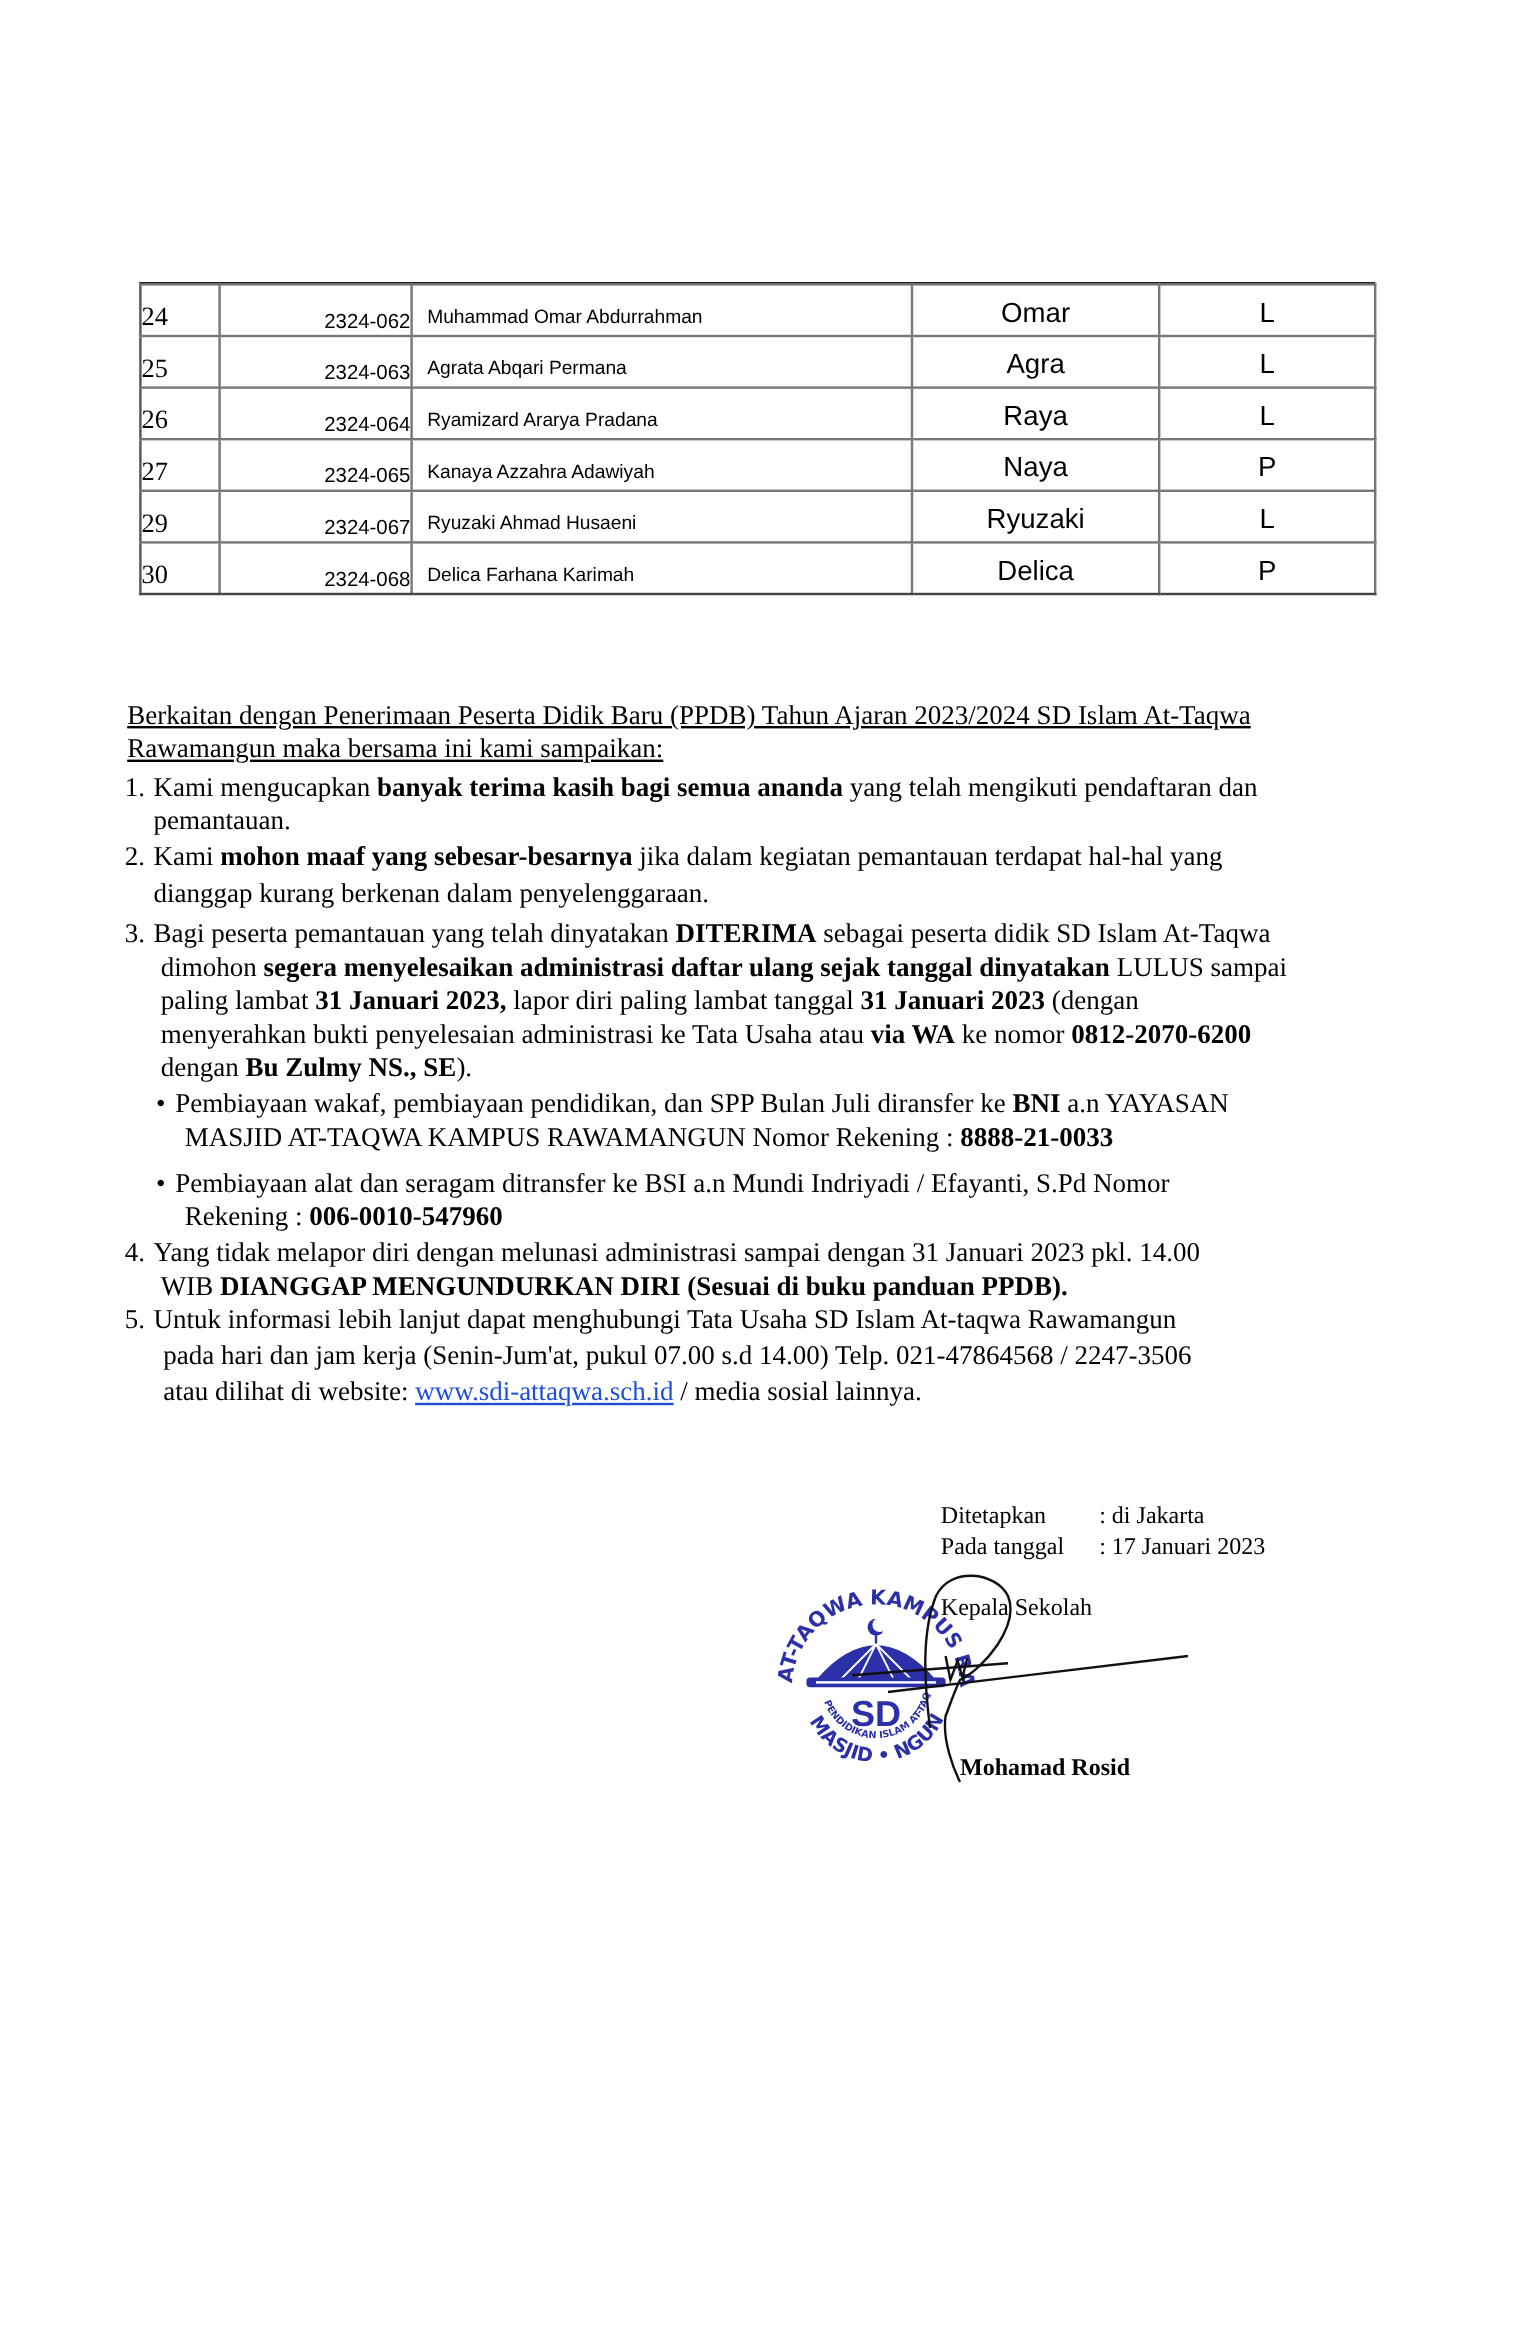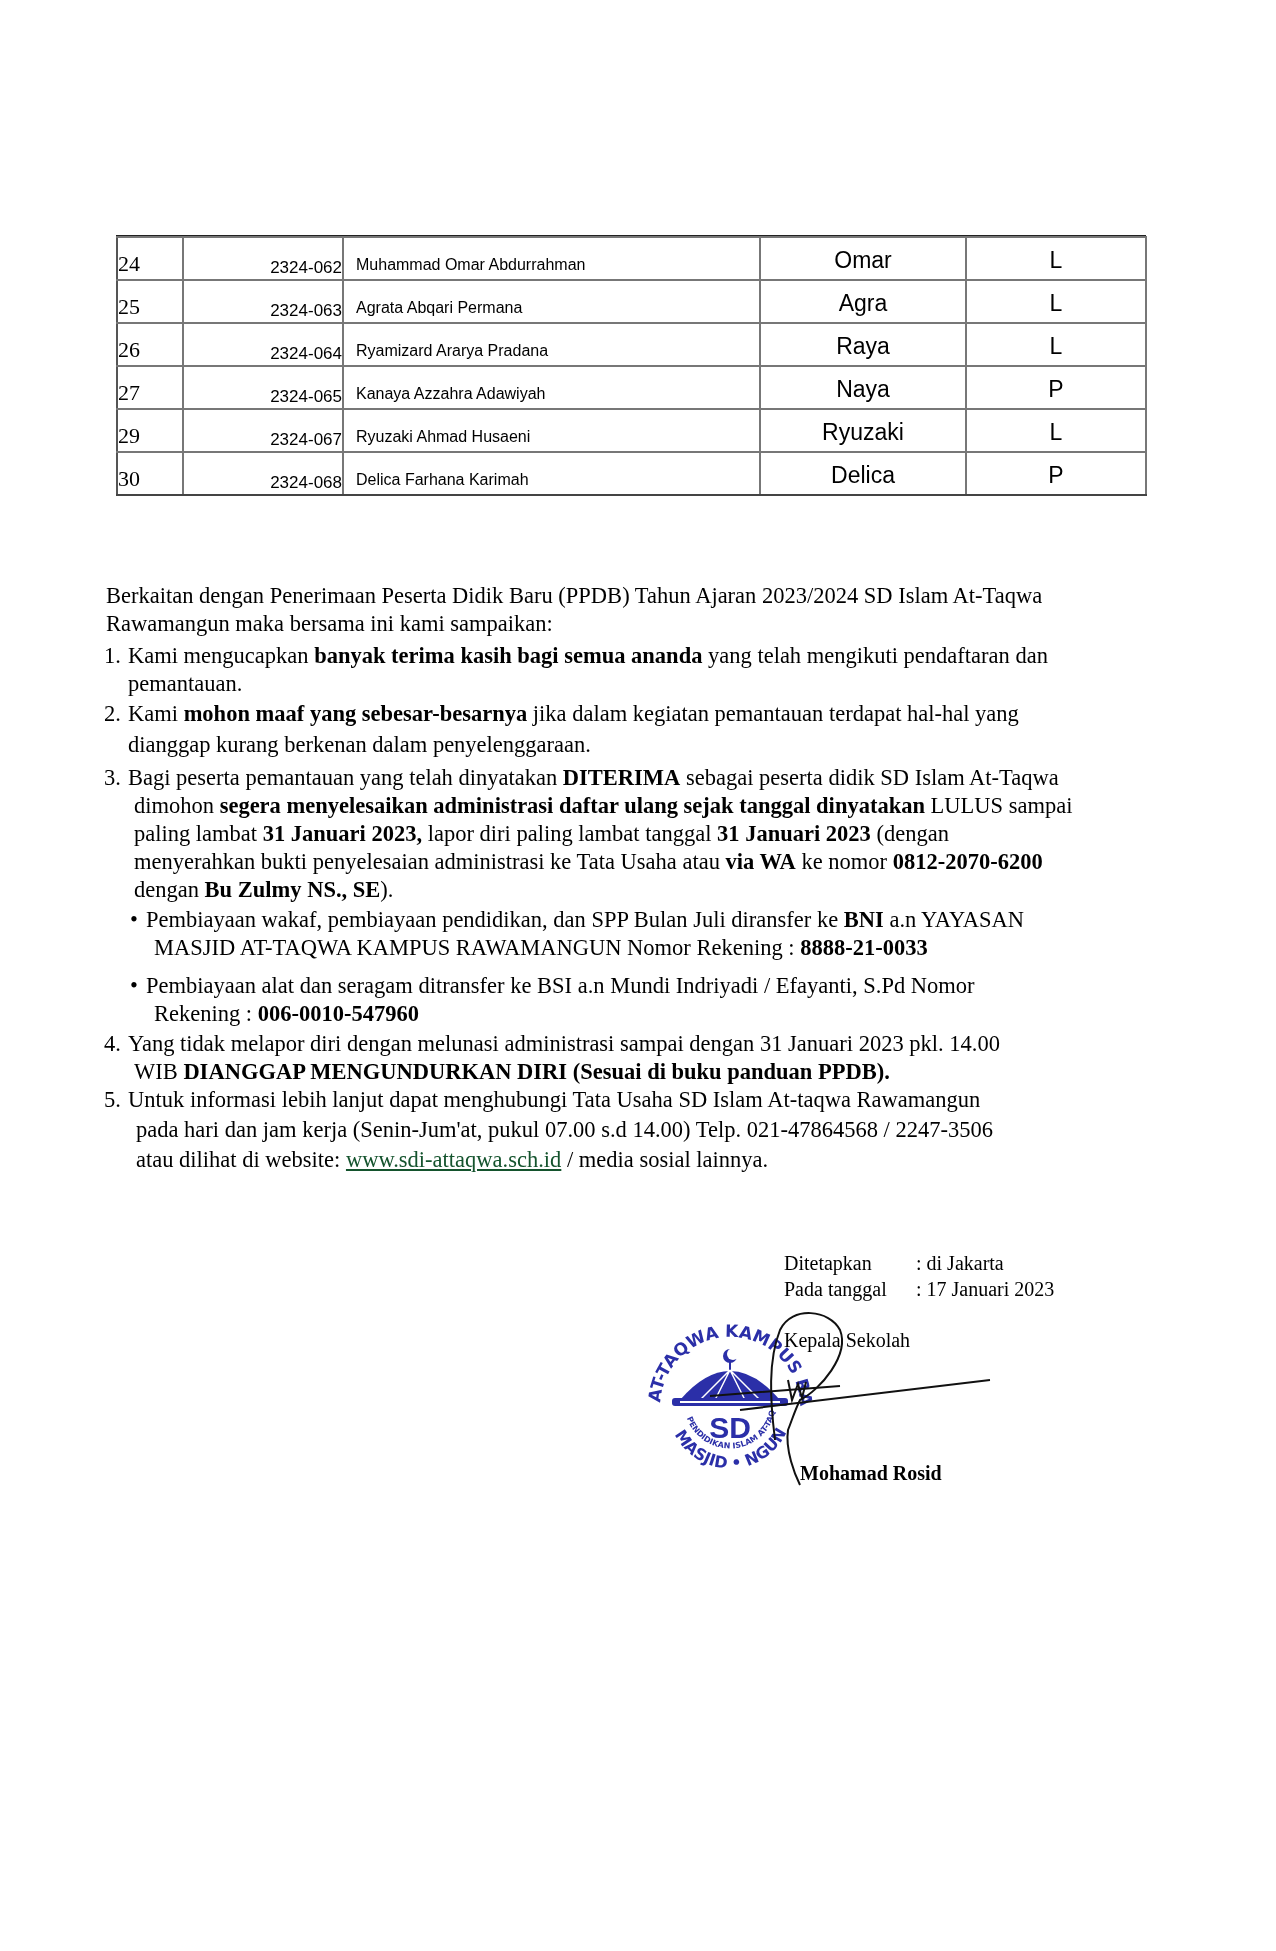--- a/index.html
+++ b/index.html
@@ -22,27 +22,27 @@
   .c-no { width: 64px; text-align: left; font-family: "Liberation Serif", serif; font-size: 22px; padding-bottom: 2px !important; }
   .c-id { width: 158px; text-align: right; font-family: Liberation Sans, sans-serif; font-size: 17px; padding-bottom: 1px !important; }
   .c-name { width: 403px; text-align: left; font-family: "Liberation Sans", sans-serif; font-size: 16px; padding-left: 12px !important; padding-bottom: 5px !important; }
   .c-nick { width: 204px; text-align: center; font-family: "Liberation Sans", sans-serif; font-size: 23px; padding-bottom: 5px !important; }
   .c-sex { width: 178px; text-align: center; font-family: "Liberation Sans", sans-serif; font-size: 23px; padding-bottom: 5px !important; }
 
   
   .text { position: absolute; left: 106px; top: 582px; width: 1110px;
           font-family: "Liberation Serif", serif; font-size: 22.5px; line-height: 28px; }
   .text p { margin: 0; }
-  .intro { margin-bottom: 4px !important; }
+  .intro { margin-bottom: 4px !important; text-decoration: underline; }
   .item { position: relative; padding-left: 22px; }
   .item .num { position: absolute; left: -2px; top: 0; }
   b { font-weight: bold; }
   .bullet { position: relative; padding-left: 40px; margin-left: 8px; }
   .bullet .dot { position: absolute; left: 24px; top: 0; }
-  a.link { color: #14532d; text-decoration: underline; }
+  a.link { color: #1d4ed8; text-decoration: underline; }
 
   
   .sig { position: absolute; left: 784px; top: 1250px; font-family: Liberation Serif, serif; font-size: 20px; line-height: 26px; }
   .sig .row { white-space: pre; }
   .sig .lbl { display: inline-block; width: 132px; }
   .kepala { position: absolute; left: 784px; top: 1329px; font-family: "Liberation Serif", serif; font-size: 20px; }
   .nama { position: absolute; left: 800px; top: 1462px; font-family: "Liberation Serif", serif; font-size: 20px; font-weight: bold; }
 
   .stamp { position: absolute; left: 640px; top: 1312px; width: 180px; height: 180px; }
   .signature { position: absolute; left: 700px; top: 1300px; width: 300px; height: 190px; }

